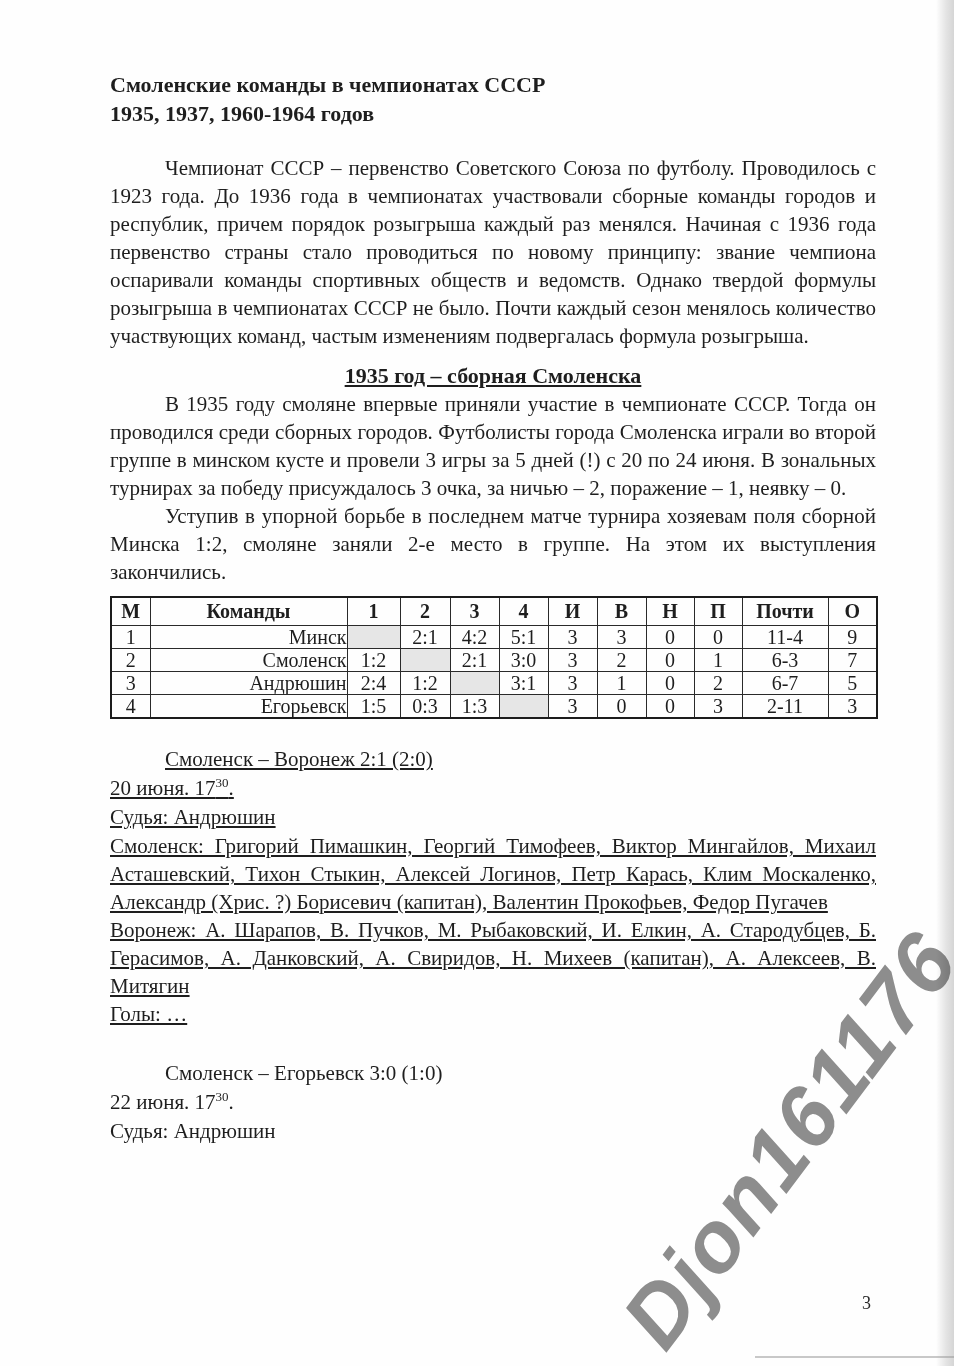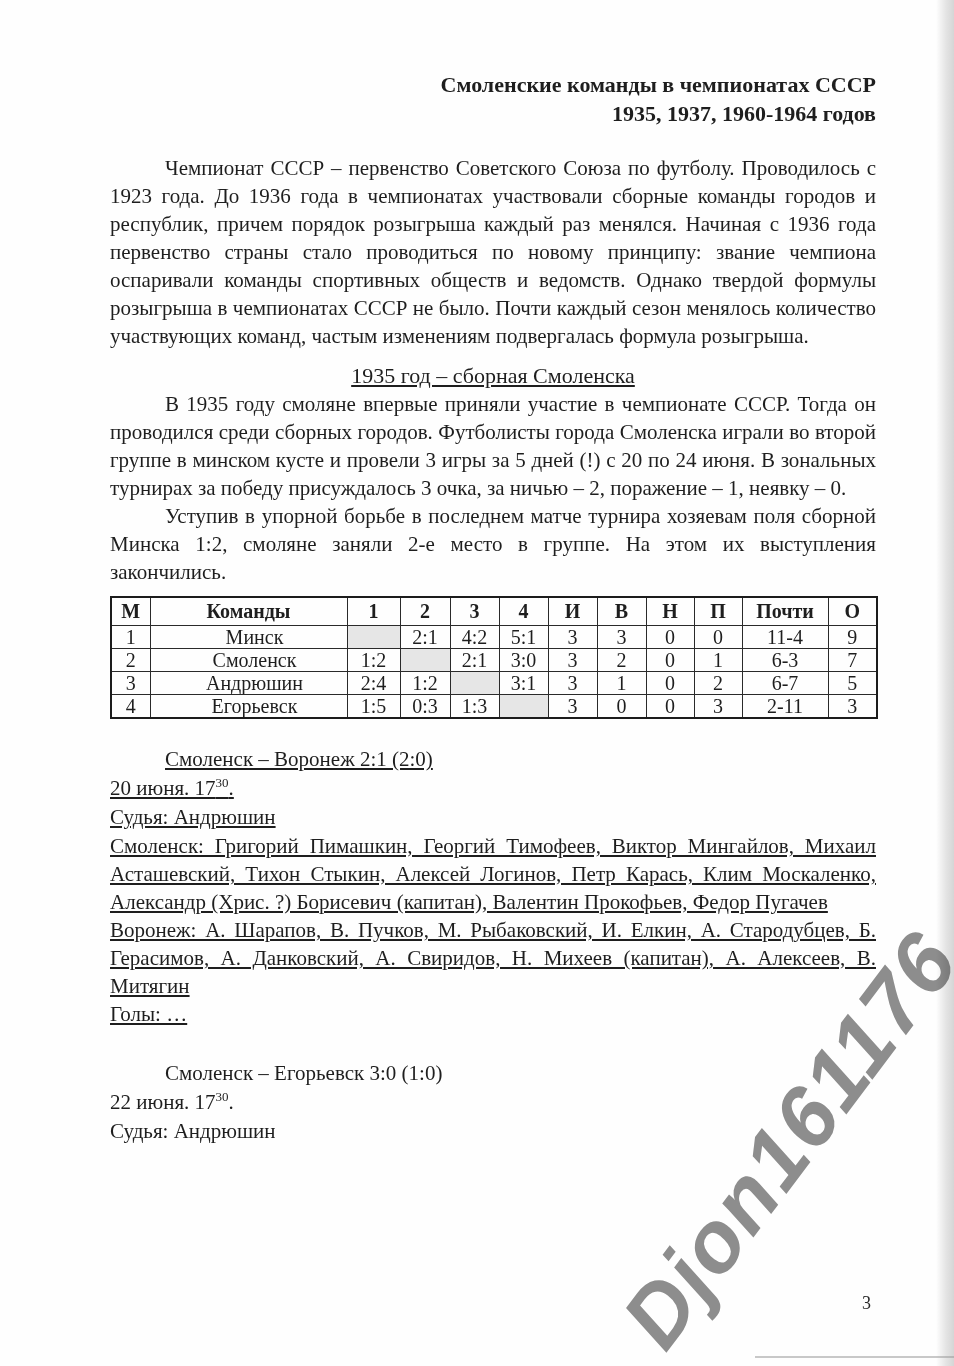--- a/index.html
+++ b/index.html
@@ -12,37 +12,37 @@
     overflow:hidden;
   }
   .page{position:absolute;inset:0;background:#fefefe;}
   .content{
     position:absolute;
     left:110px;top:0;
     width:766px;
     padding-top:70px;
   }
   .title{
-    text-align:right;
+    text-align:left;
     font-weight:bold;
     font-size:22px;
     line-height:29px;
   }
   p{margin:0;}
   .body{
     font-size:21px;
     line-height:28px;
     text-align:justify;
   }
   .indent{text-indent:55px;}
   .intro{margin-top:26px;}
   .section-heading{
     margin-top:12px;
     text-align:center;
-    font-weight:normal;
+    font-weight:bold;
     font-size:22px;
     line-height:28px;
   }
   .section-heading .u{text-decoration:underline;}
   .standings{
     margin-top:10px;
     width:766px;
     border-collapse:collapse;
     table-layout:fixed;
     font-size:20px;
@@ -51,21 +51,21 @@
     border:1px solid #2a2a2a;
     text-align:center;
     padding:0;
     height:22px;
     line-height:22px;
     overflow:hidden;
     white-space:nowrap;
   }
   .standings th{height:27px;line-height:27px;font-weight:bold;}
   .standings{border:2px solid #1c1c1c;}
-  .standings td.team{text-align:center;padding-left:12px;}
+  .standings td.team{text-align:right;padding-left:12px;}
   .standings th.team{text-align:center;}
   .standings td.diag{background:#e6e6e6;}
   .match{margin-top:0;}
   .match-first{margin-top:26px;text-decoration:underline;}
   .match-gap{margin-top:30px;}
   .plain{
     font-size:21px;
     line-height:29px;
     text-align:left;
   }

